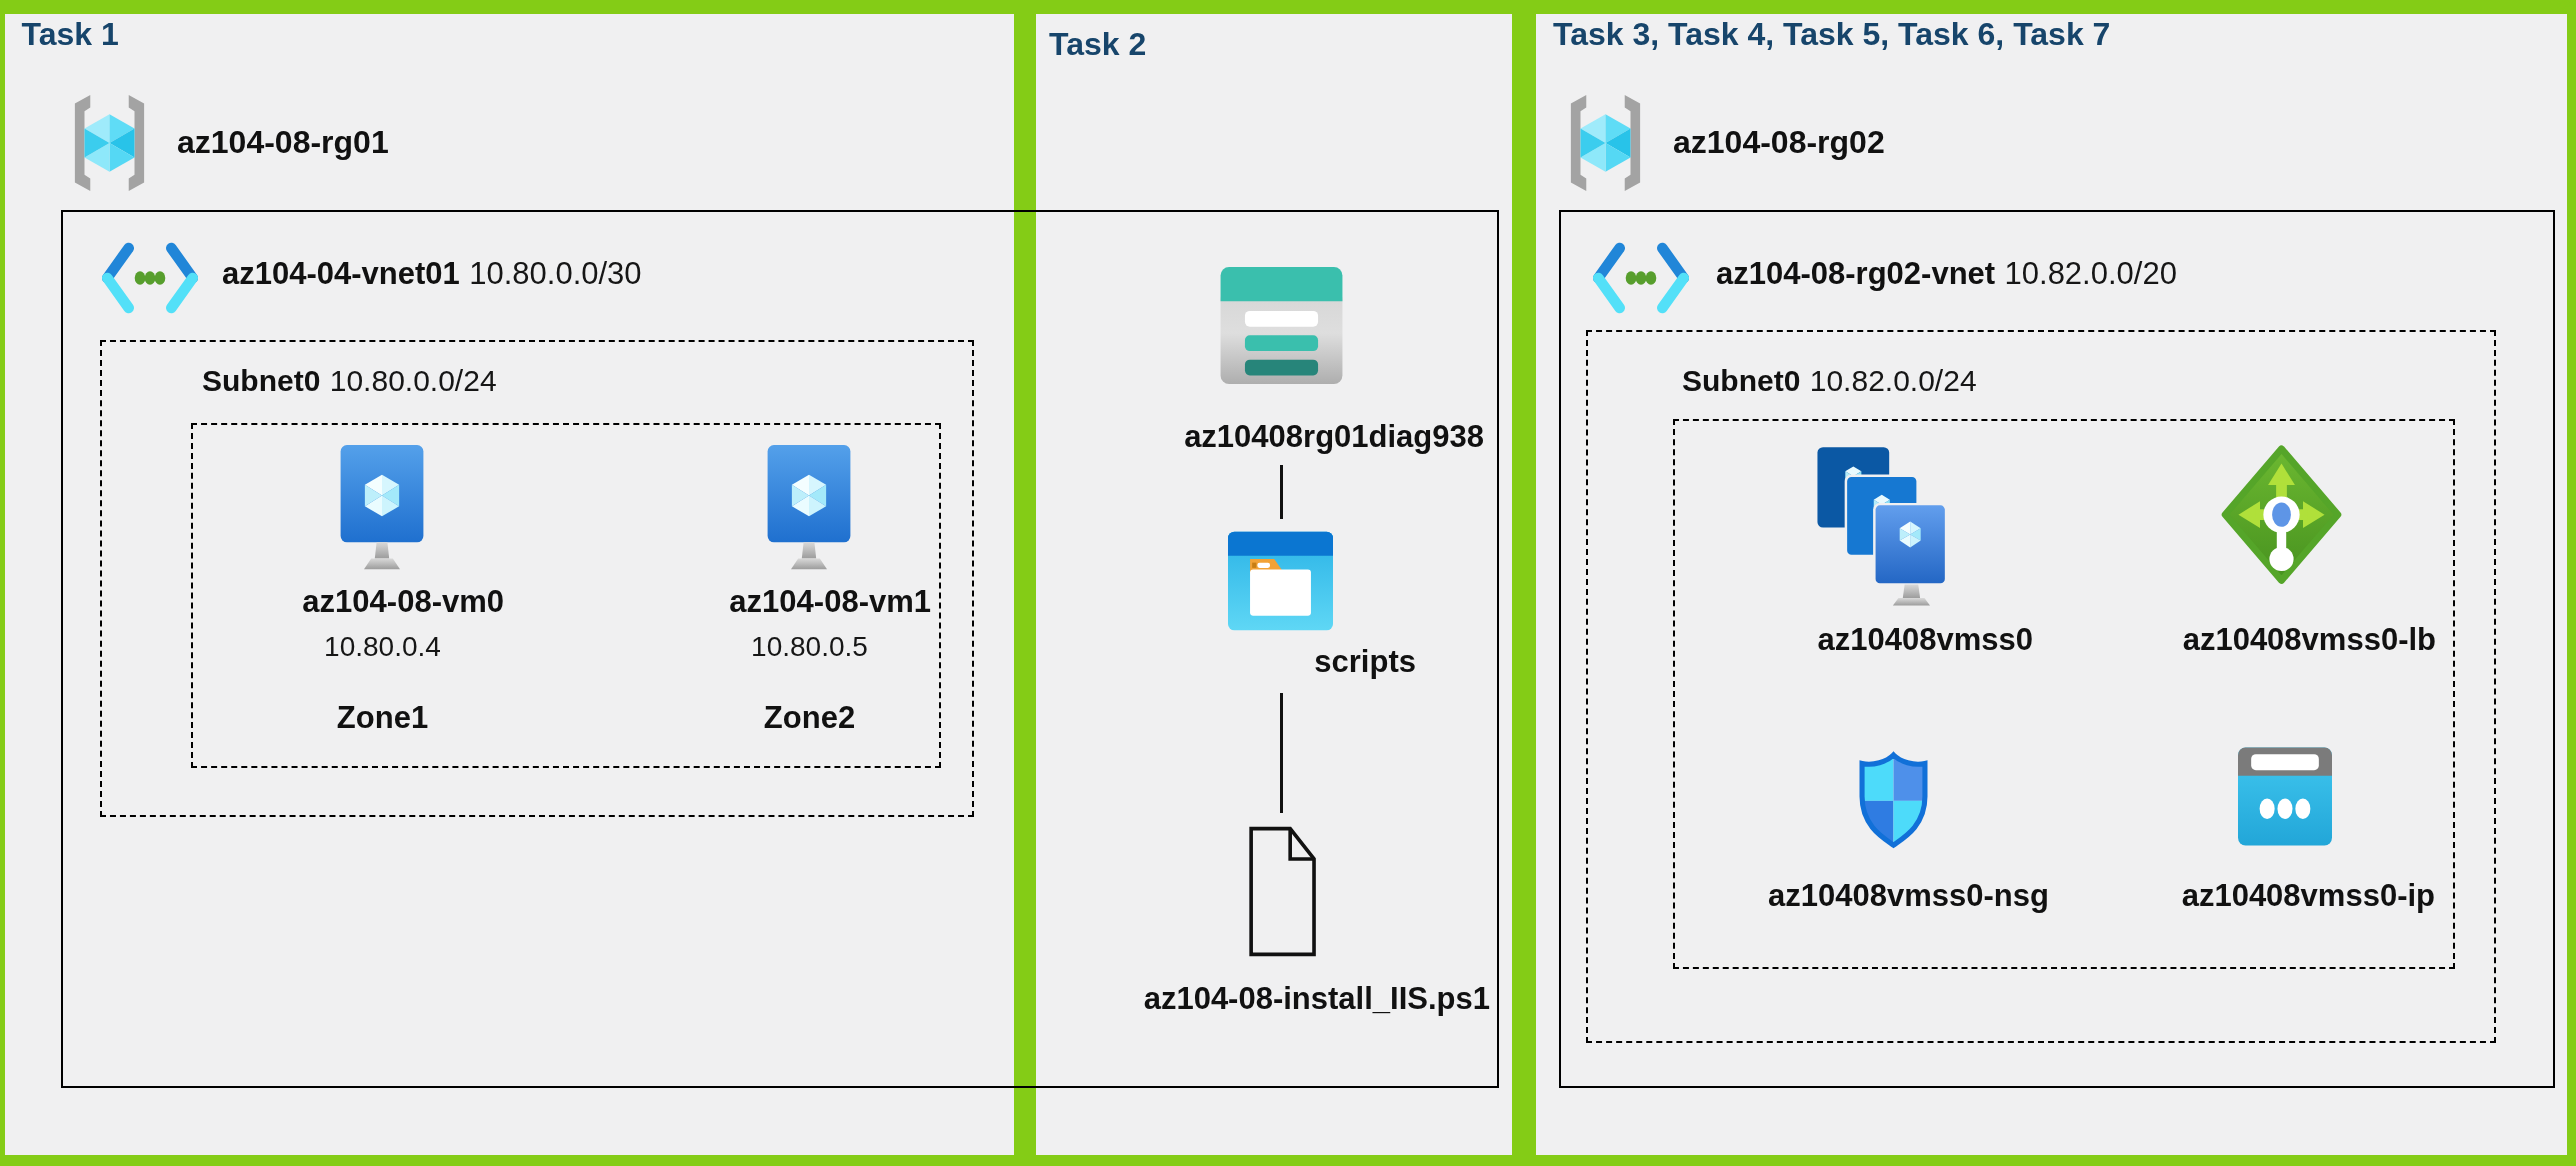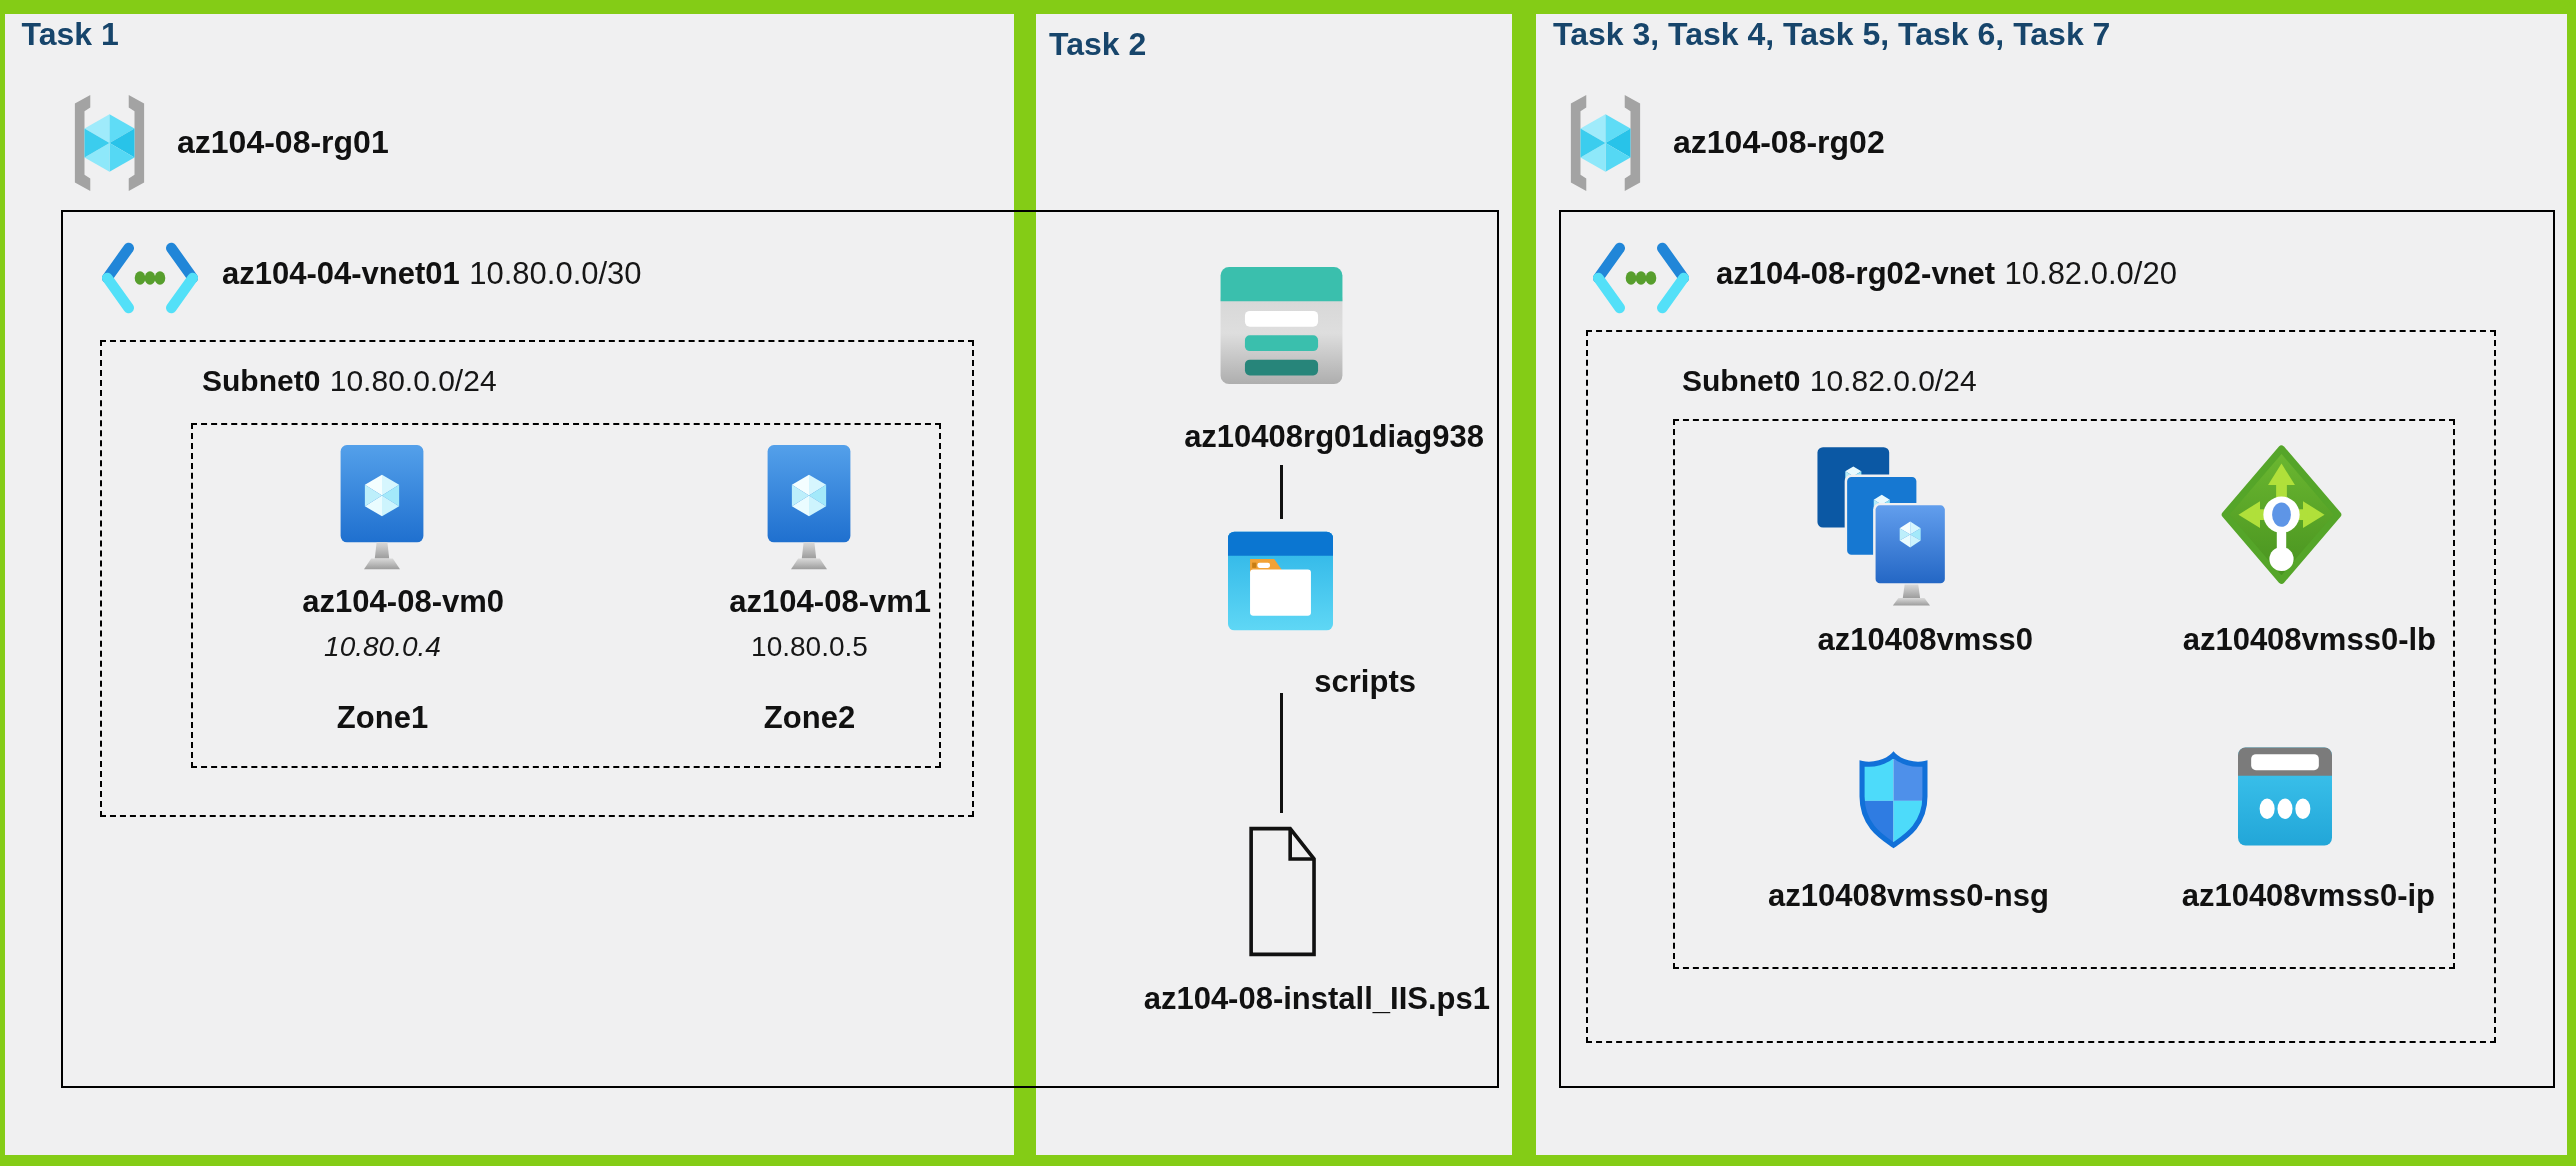--- a/index.html
+++ b/index.html
@@ -113,21 +113,21 @@
       <polygon points="50,33 69,44 50,56" fill="#d6f6fe"></polygon>
       <polygon points="69,44 69,68 50,56" fill="#a3e9fa"></polygon>
       <polygon points="50,79 69,68 50,56" fill="#cdf4fd"></polygon>
       <polygon points="50,79 31,68 50,56" fill="#eafcff"></polygon>
       <polygon points="31,44 31,68 50,56" fill="#bdeffb"></polygon>
       <path d="M44,108 h12 l2,18 h-16 z" fill="url(#gStand)"></path>
       <polygon points="38,126 62,126 70,138 30,138" fill="url(#gStand)"></polygon>
     </svg>
   </div>
   <div class="abs res-label" style="left:261px;top:584px;width:243px;">az104-08-vm0</div>
-  <div class="abs ip-t" style="left:261px;top:631px;width:243px;font-style:italic;">10.80.0.4</div>
+  <div class="abs ip-t" style="left:261px;top:631px;width:243px;">10.80.0.4</div>
   <div class="abs zone-t" style="left:261px;top:700px;width:243px;">Zone1</div>
 
   <div class="abs" style="left:764px;top:445px;width:90px;height:128px;">
     <svg viewBox="0 0 100 142" width="90" height="128">
       <rect x="4" y="0" width="92" height="108" rx="7" fill="url(#gVM)"></rect>
       <polygon points="50,33 31,44 50,56" fill="#f4feff"></polygon>
       <polygon points="50,33 69,44 50,56" fill="#d6f6fe"></polygon>
       <polygon points="69,44 69,68 50,56" fill="#a3e9fa"></polygon>
       <polygon points="50,79 69,68 50,56" fill="#cdf4fd"></polygon>
       <polygon points="50,79 31,68 50,56" fill="#eafcff"></polygon>
@@ -156,21 +156,21 @@
   <div class="abs" style="left:1228px;top:531px;width:105px;height:100px;">
     <svg viewBox="0 0 100 94" width="105" height="100">
       <rect x="0" y="0" width="100" height="94" rx="6" fill="url(#gFolder)"></rect>
       <path d="M6,0 h88 a6,6 0 0 1 6,6 v17 h-100 v-17 a6,6 0 0 1 6,-6 z" fill="#0b76d1"></path>
       <polygon points="21,26 44,26 53,39 21,39" fill="#f2a236"></polygon>
       <rect x="23" y="29.5" width="4" height="5" fill="#c77e14"></rect>
       <rect x="28" y="29.5" width="12" height="5" rx="2" fill="#ffffff"></rect>
       <rect x="21" y="36" width="58" height="44" rx="3" fill="#ffffff"></rect>
     </svg>
   </div>
-  <div class="abs res-label" style="left:1146px;top:644px;width:270px;margin-top:20px;">scripts</div>
+  <div class="abs res-label" style="left:1146px;top:644px;width:270px;">scripts</div>
 
   <div class="abs vline" style="left:1280px;top:693px;width:2.7px;height:120px;"></div>
 
   <div class="abs" style="left:1245px;top:825px;width:73px;height:133px;">
     <svg viewBox="0 0 100 184" width="73" height="133">
       <polygon points="8,5 62,5 95,47 95,179 8,179" fill="#f0f0f1" stroke="#111" stroke-width="5" stroke-linejoin="miter"></polygon>
       <polyline points="62,5 62,47 95,47" fill="none" stroke="#111" stroke-width="5"></polyline>
     </svg>
   </div>
   <div class="abs res-label" style="left:1072px;top:981px;width:418px;">az104-08-install_IIS.ps1</div>

